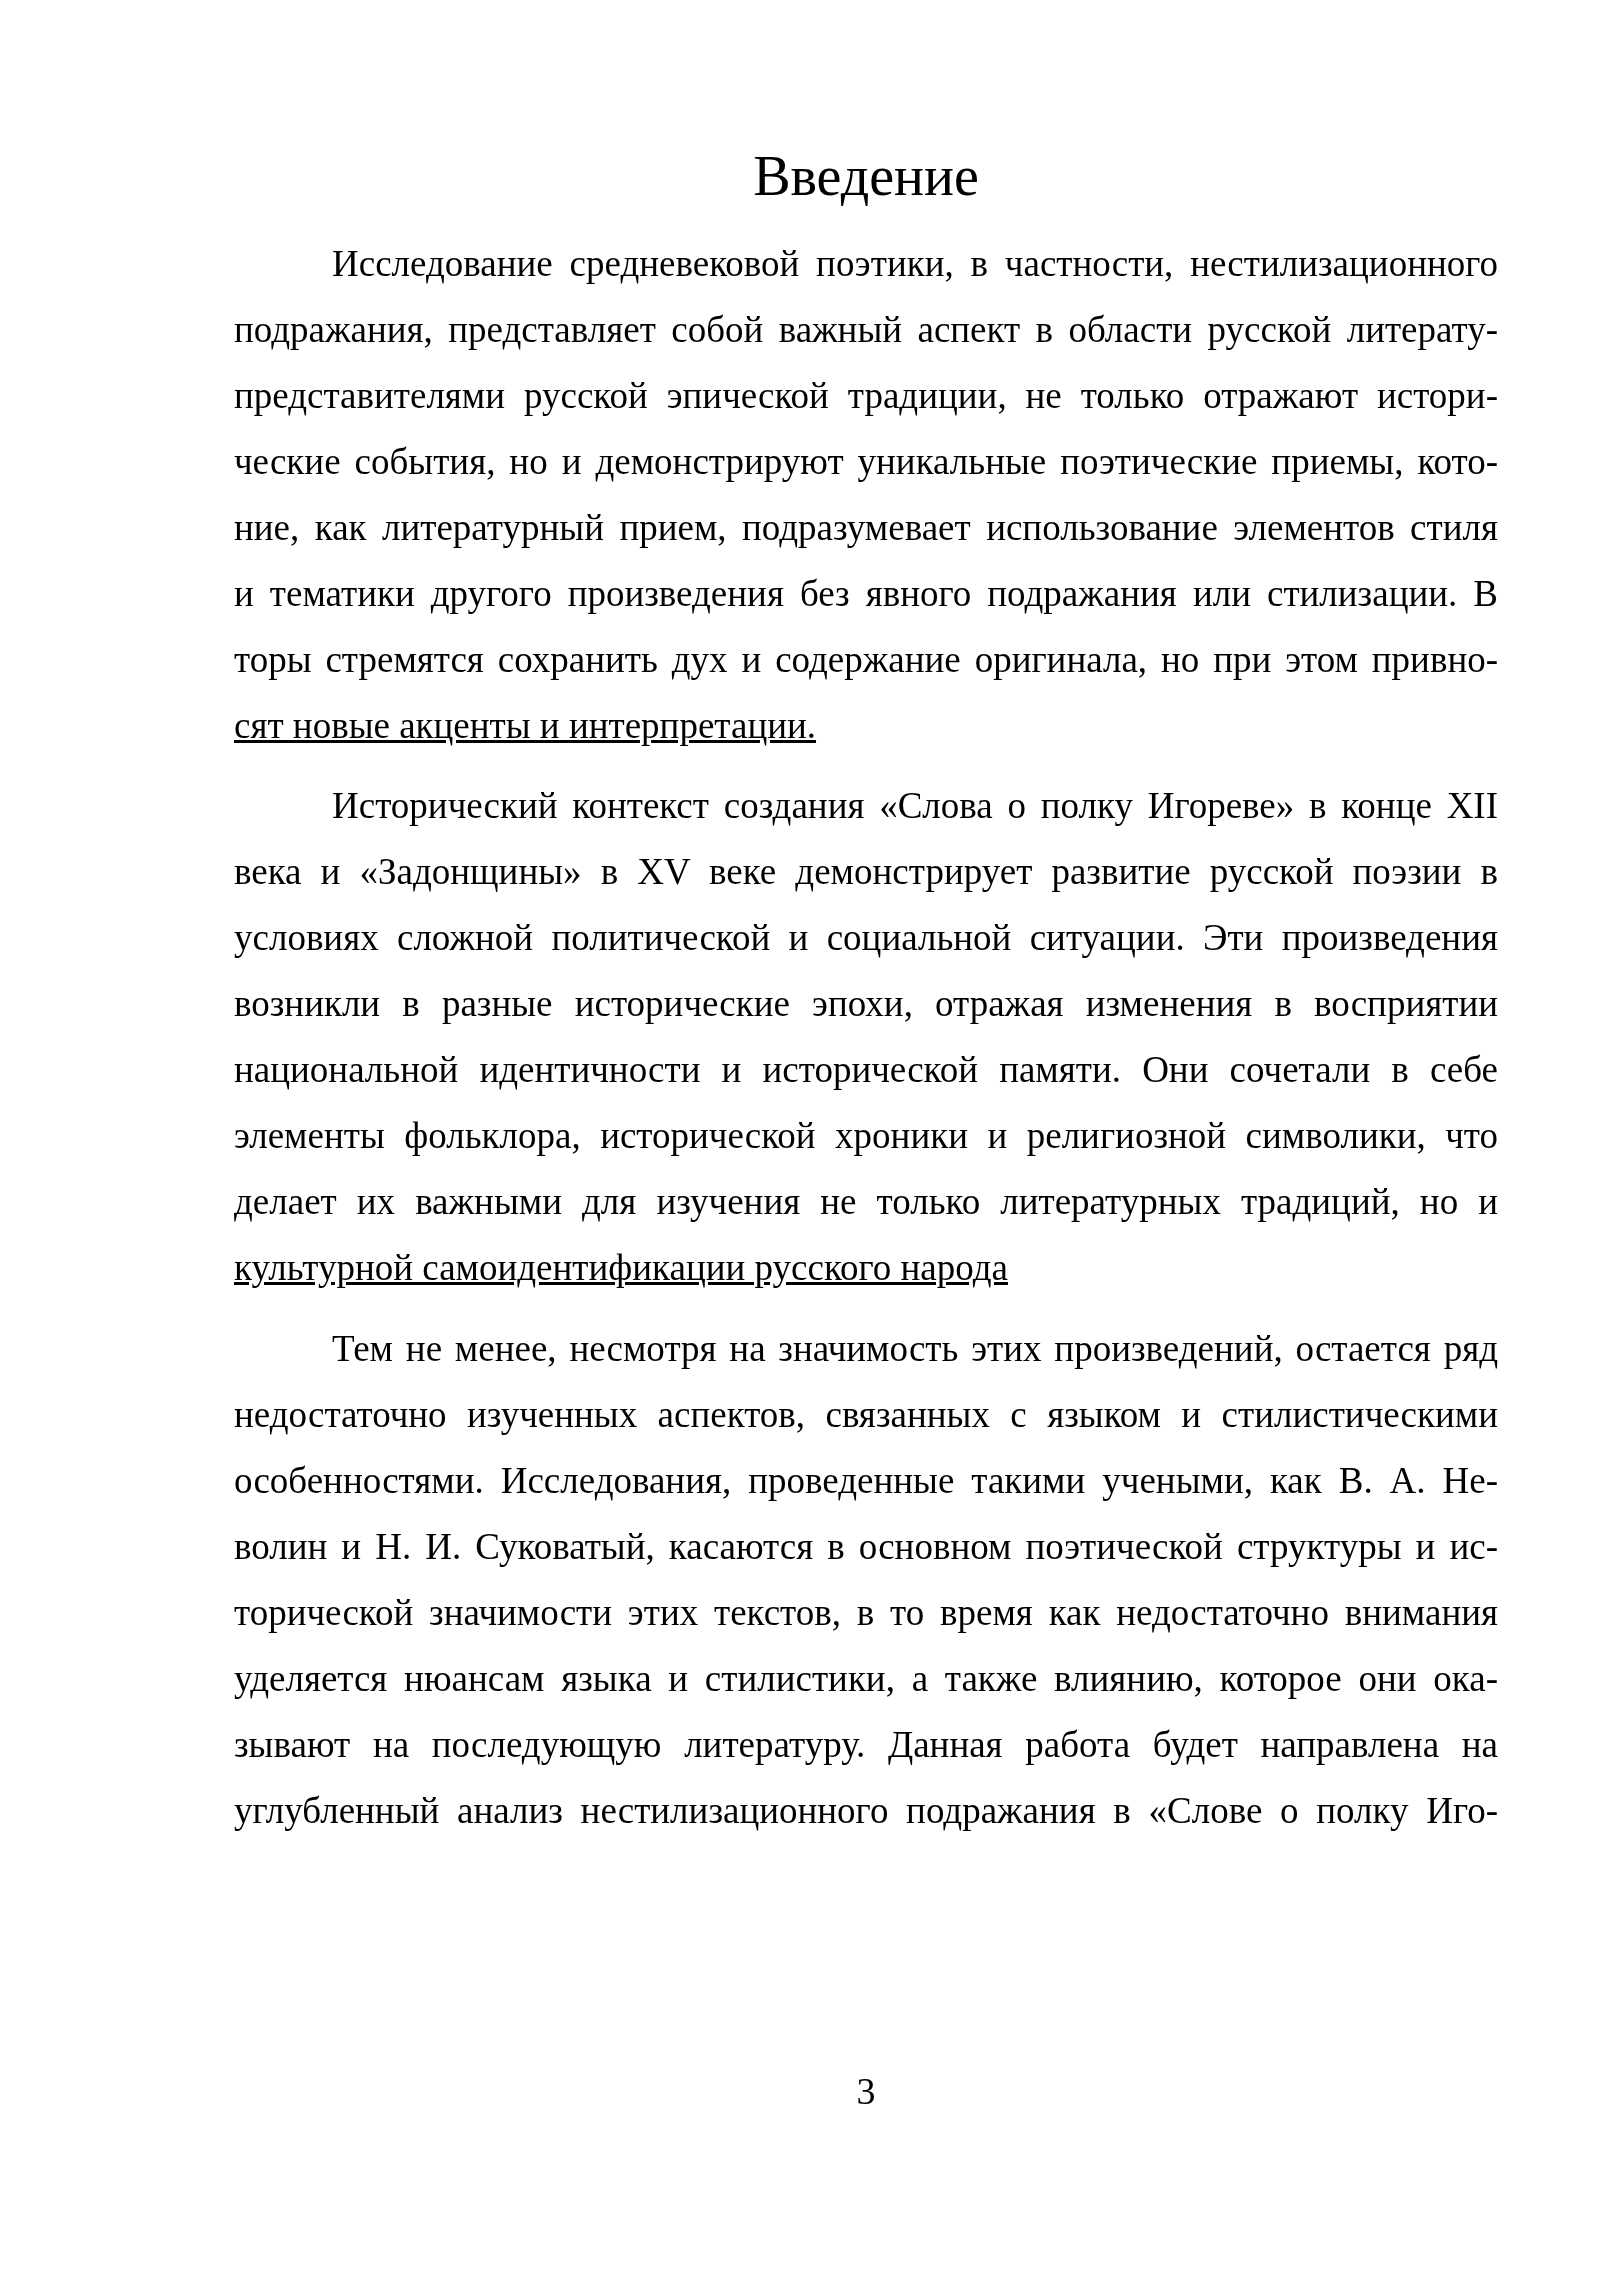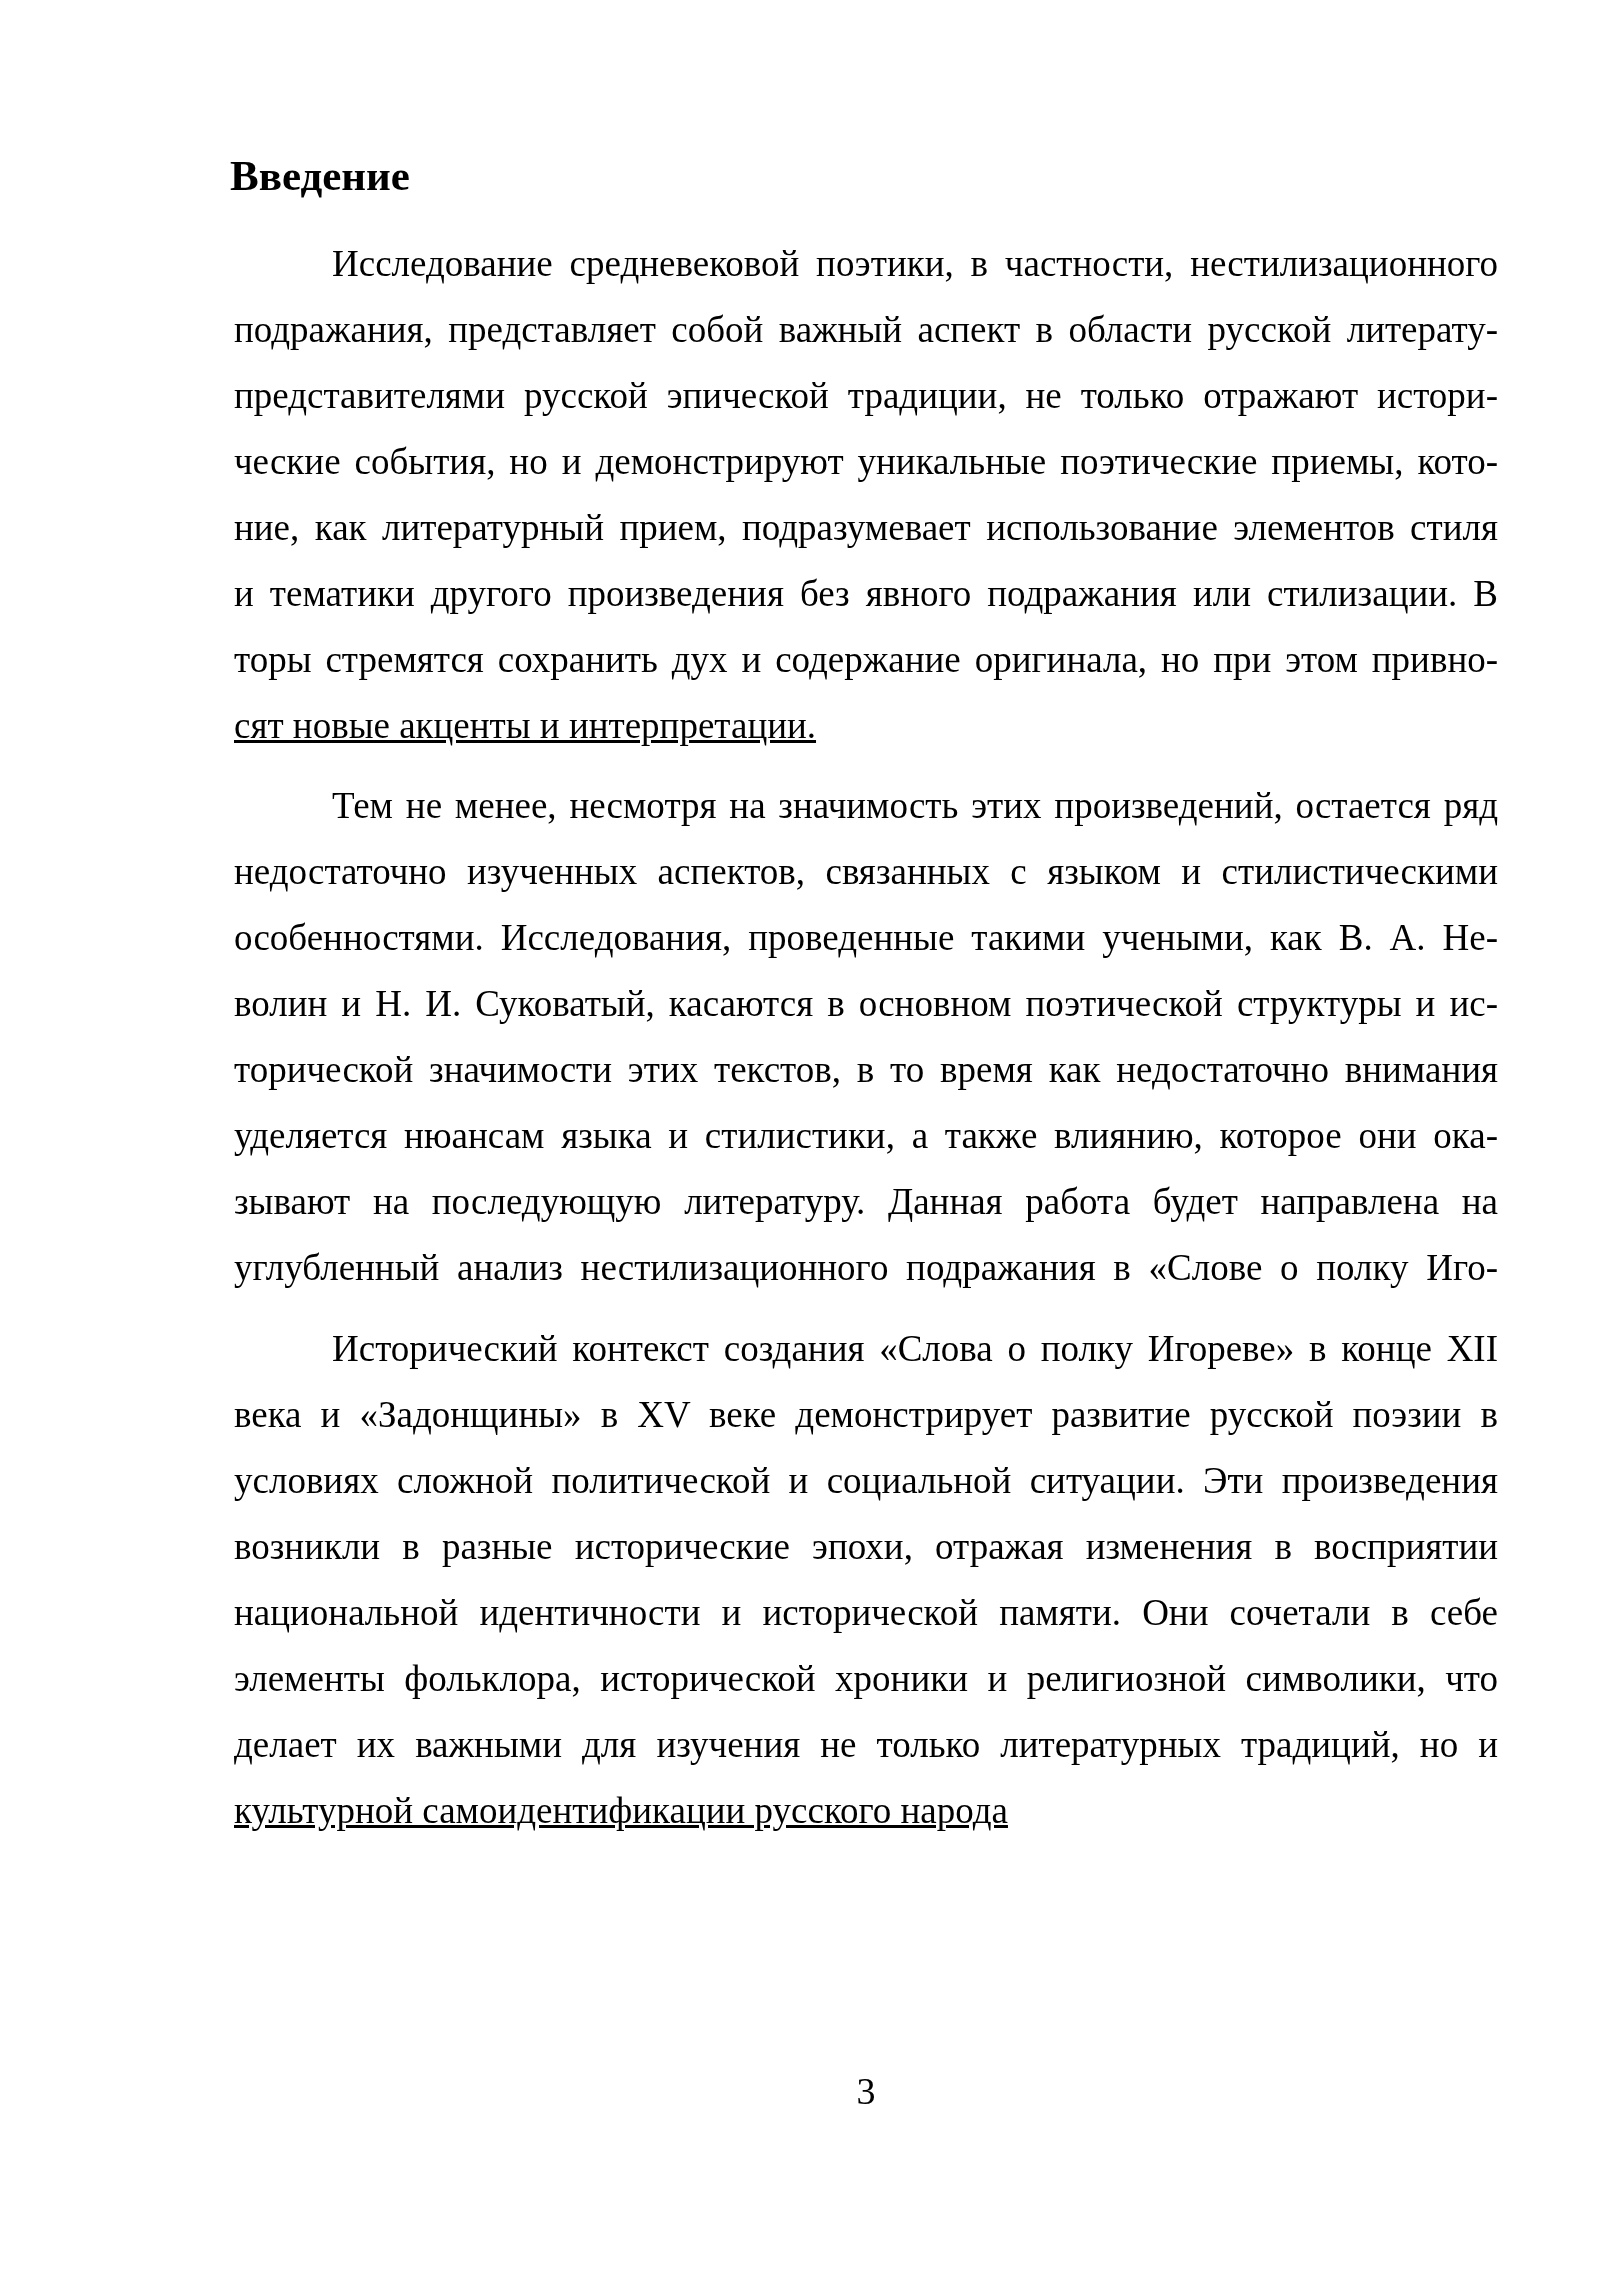--- a/index.html
+++ b/index.html
@@ -17,23 +17,24 @@
     box-sizing: border-box;
     padding-top: 143px;
     overflow: hidden;
   }
   .content {
     padding-left: 230px;
     padding-right: 118px;
   }
   .title {
     margin: 0;
-    font-size: 43px;
+    font-size: 56px;
     line-height: 66px;
-    font-weight: bold;
+    font-weight: normal;
+    text-align: center;
   }
   .paragraphs {
     padding-top: 17.6px;
   }
   .para {
     margin: 4px;
     font-size: 37px;
     line-height: 66px;
   }
   .para + .para {
@@ -73,36 +74,36 @@
           <div class="line indent">Исследование средневековой поэтики, в частности, нестилизационного</div>
           <div class="line">подражания, представляет собой важный аспект в области русской литерату-</div>
           <div class="line">представителями русской эпической традиции, не только отражают истори-</div>
           <div class="line">ческие события, но и демонстрируют уникальные поэтические приемы, кото-</div>
           <div class="line">ние, как литературный прием, подразумевает использование элементов стиля</div>
           <div class="line">и тематики другого произведения без явного подражания или стилизации. В</div>
           <div class="line">торы стремятся сохранить дух и содержание оригинала, но при этом привно-</div>
           <div class="line para-end">сят новые акценты и интерпретации.</div>
         </div>
         <div class="para">
+          <div class="line indent">Исторический контекст создания «Слова о полку Игореве» в конце XII</div>
+          <div class="line">века и «Задонщины» в XV веке демонстрирует развитие русской поэзии в</div>
+          <div class="line">условиях сложной политической и социальной ситуации. Эти произведения</div>
+          <div class="line">возникли в разные исторические эпохи, отражая изменения в восприятии</div>
+          <div class="line">национальной идентичности и исторической памяти. Они сочетали в себе</div>
+          <div class="line">элементы фольклора, исторической хроники и религиозной символики, что</div>
+          <div class="line">делает их важными для изучения не только литературных традиций, но и</div>
+          <div class="line para-end">культурной самоидентификации русского народа</div>
+        </div>
+        <div class="para">
           <div class="line indent">Тем не менее, несмотря на значимость этих произведений, остается ряд</div>
           <div class="line">недостаточно изученных аспектов, связанных с языком и стилистическими</div>
           <div class="line">особенностями. Исследования, проведенные такими учеными, как В. А. Не-</div>
           <div class="line">волин и Н. И. Суковатый, касаются в основном поэтической структуры и ис-</div>
           <div class="line">торической значимости этих текстов, в то время как недостаточно внимания</div>
           <div class="line">уделяется нюансам языка и стилистики, а также влиянию, которое они ока-</div>
           <div class="line">зывают на последующую литературу. Данная работа будет направлена на</div>
           <div class="line">углубленный анализ нестилизационного подражания в «Слове о полку Иго-</div>
         </div>
-        <div class="para">
-          <div class="line indent">Исторический контекст создания «Слова о полку Игореве» в конце XII</div>
-          <div class="line">века и «Задонщины» в XV веке демонстрирует развитие русской поэзии в</div>
-          <div class="line">условиях сложной политической и социальной ситуации. Эти произведения</div>
-          <div class="line">возникли в разные исторические эпохи, отражая изменения в восприятии</div>
-          <div class="line">национальной идентичности и исторической памяти. Они сочетали в себе</div>
-          <div class="line">элементы фольклора, исторической хроники и религиозной символики, что</div>
-          <div class="line">делает их важными для изучения не только литературных традиций, но и</div>
-          <div class="line para-end">культурной самоидентификации русского народа</div>
-        </div>
       </div>
   </div>
   <div class="footer">3</div>
 </div>
 
 
 </body></html>

